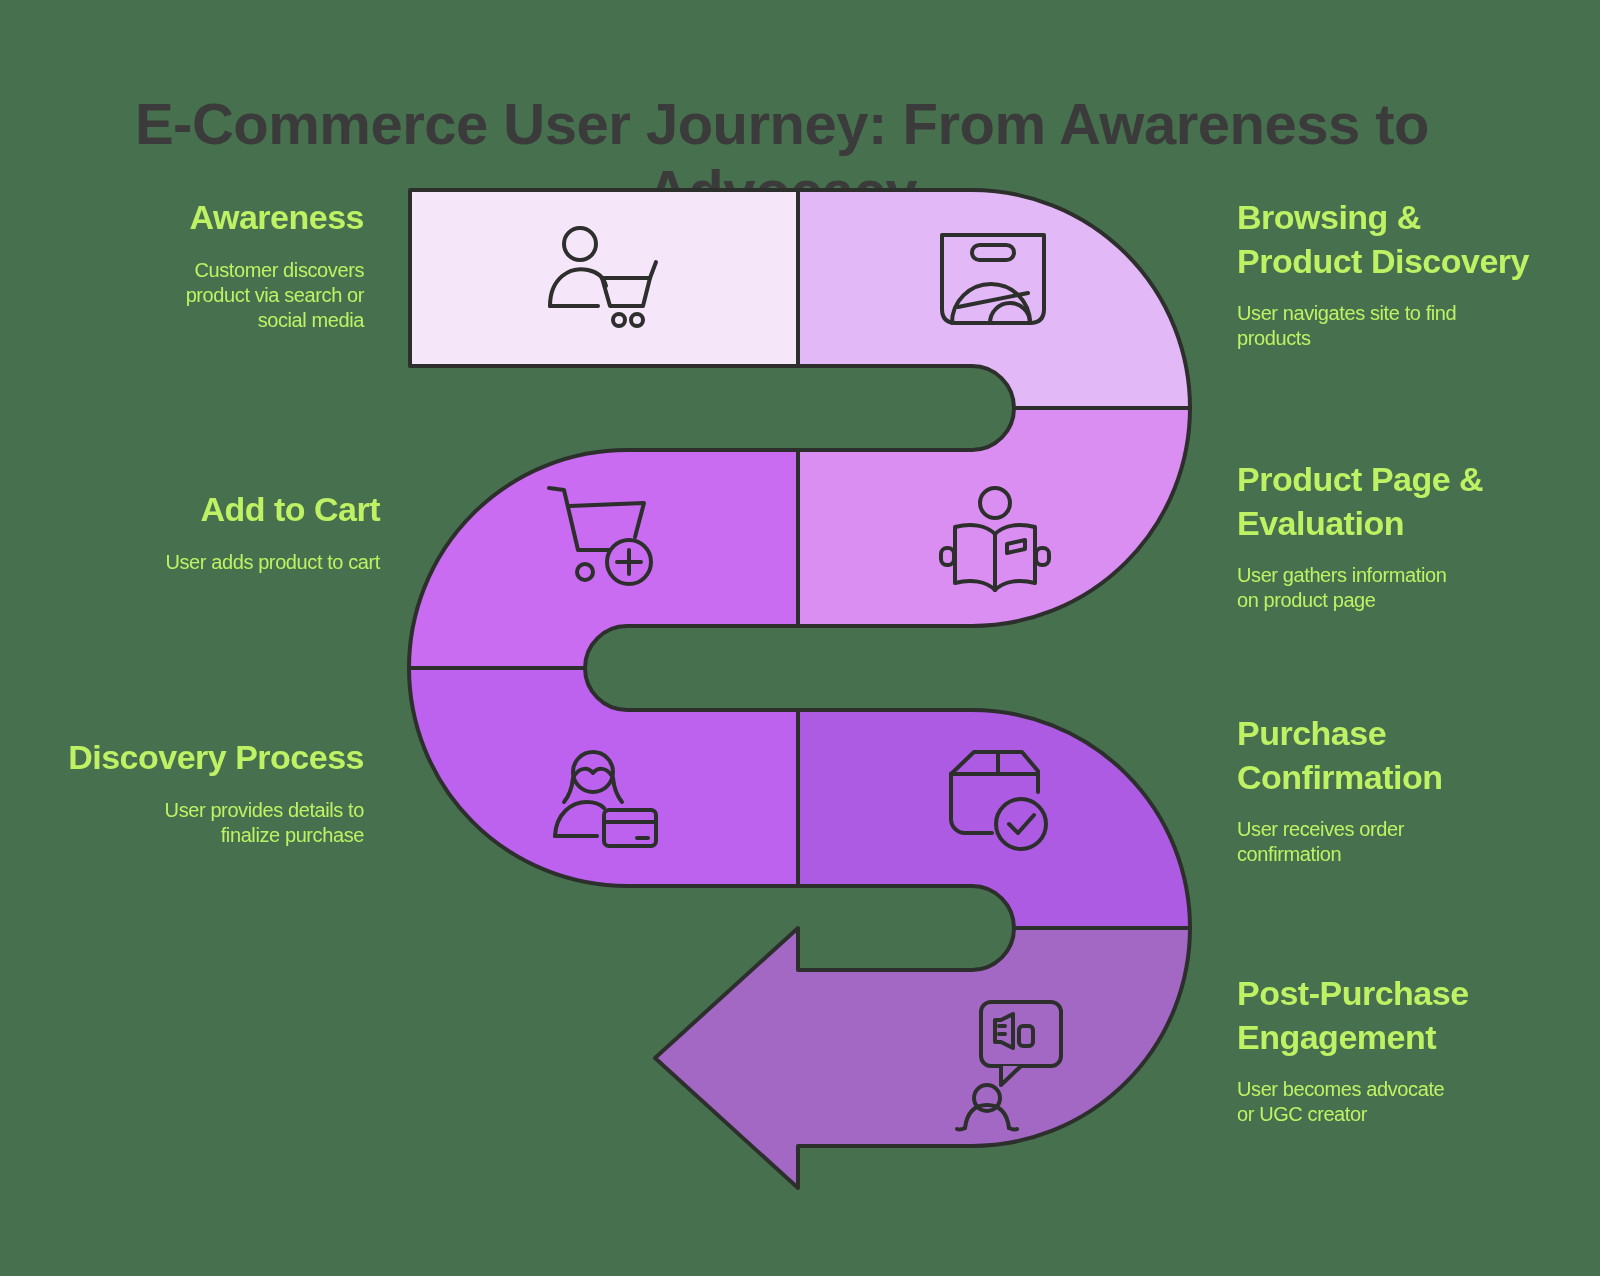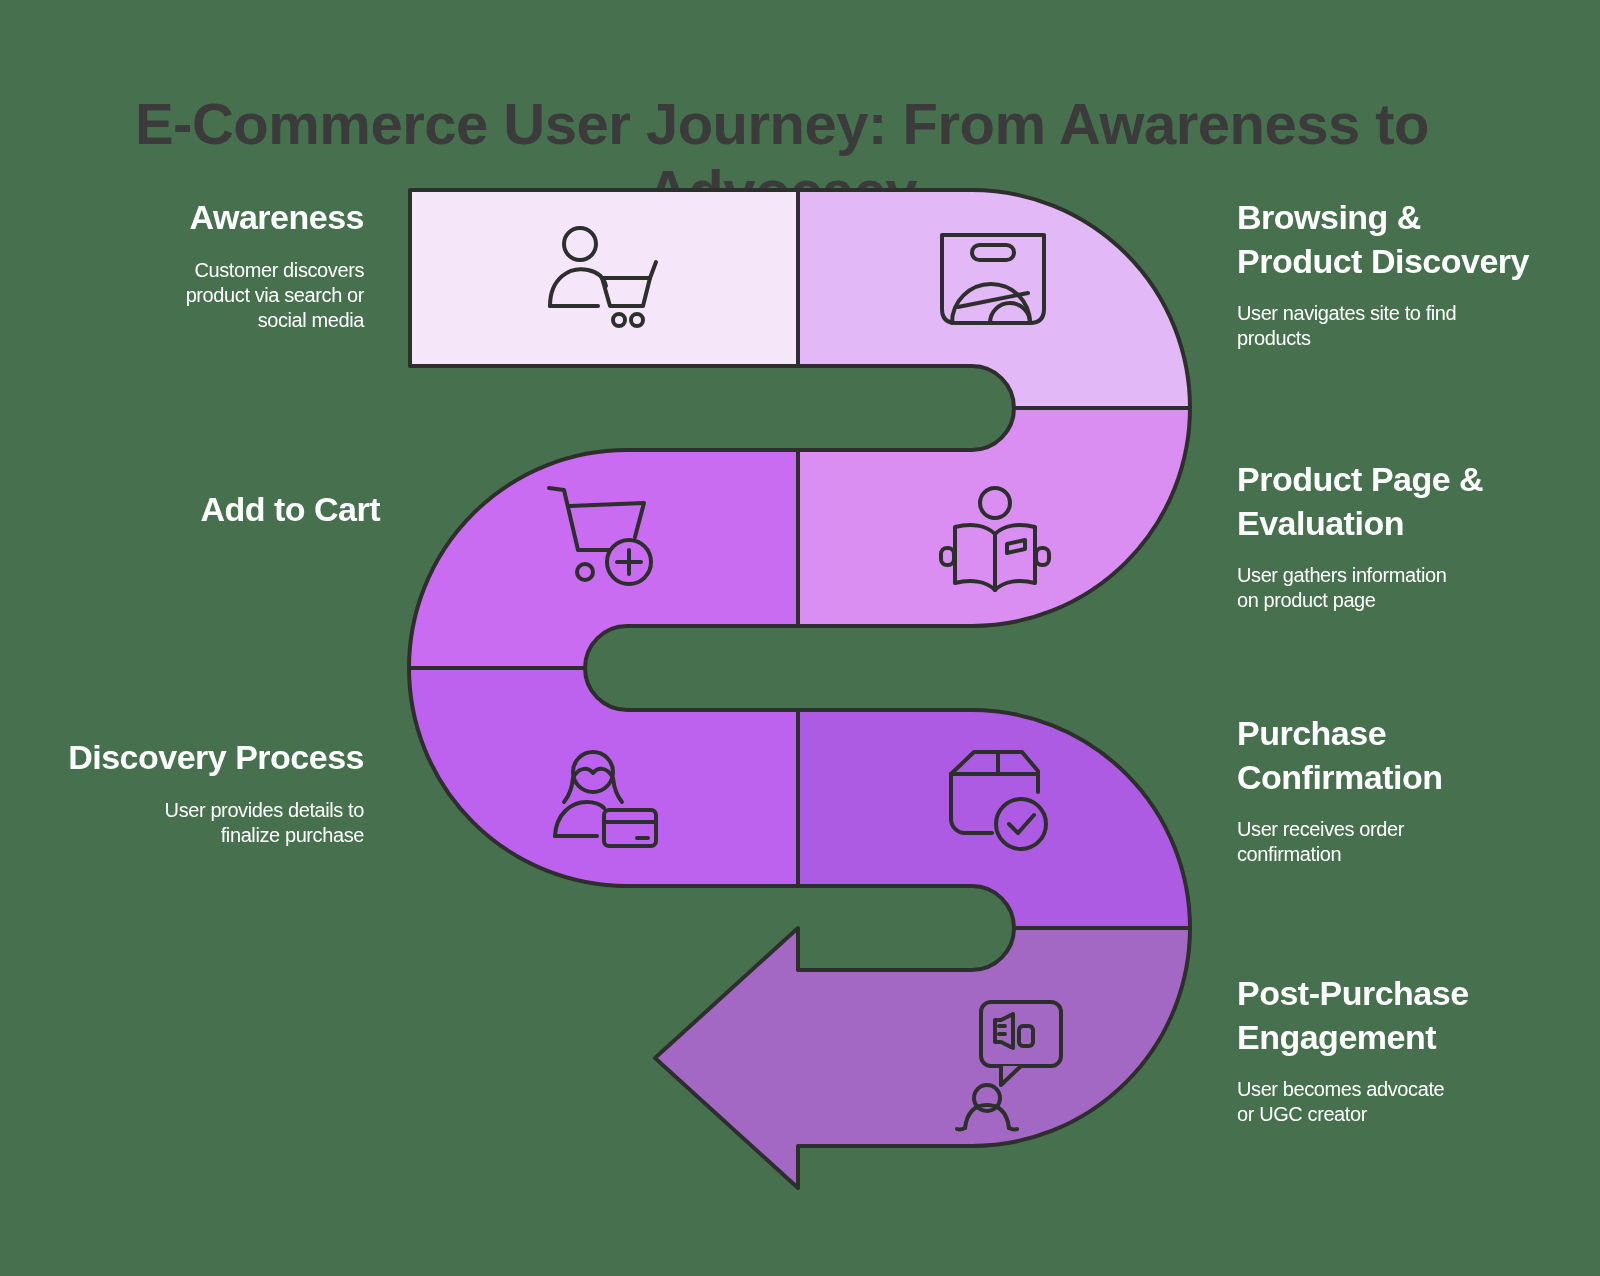--- a/index.html
+++ b/index.html
@@ -37,21 +37,21 @@
   }
   .ic{
     fill:none;
     stroke:#2d2f2d;
     stroke-width:4;
     stroke-linecap:round;
     stroke-linejoin:round;
   }
   .step-label{
     position:absolute;
-    color:#ffffff;
+    color:#bef264;
   }
   .step-label.align-right{ text-align:right; }
   .step-title{
     font-size:34px;
     font-weight:700;
     line-height:1.28;
     letter-spacing:-0.5px;
     white-space:pre-line;
   }
   .step-desc{
@@ -171,20 +171,21 @@
 
   <div class="step-label" style="left:1237px; top:458px; width:380px;">
     <div class="step-title">Product Page &amp;
 Evaluation</div>
     <div class="step-desc">User gathers information
 on product page</div>
   </div>
 
   <div class="step-label align-right" style="left:44px; top:488px; width:336px;">
     <div class="step-title">Add to Cart</div>
+    <div class="step-desc">User adds product to cart</div>
   </div>
 
   <div class="step-label align-right" style="left:28px; top:736px; width:336px;">
     <div class="step-title">Discovery Process</div>
     <div class="step-desc">User provides details to
 finalize purchase</div>
   </div>
 
   <div class="step-label" style="left:1237px; top:712px; width:380px;">
     <div class="step-title">Purchase

